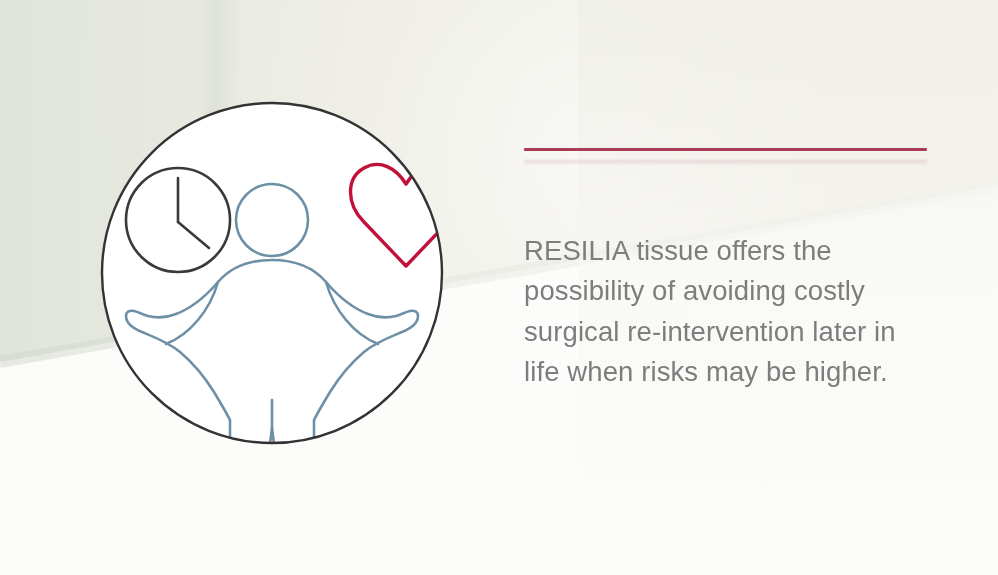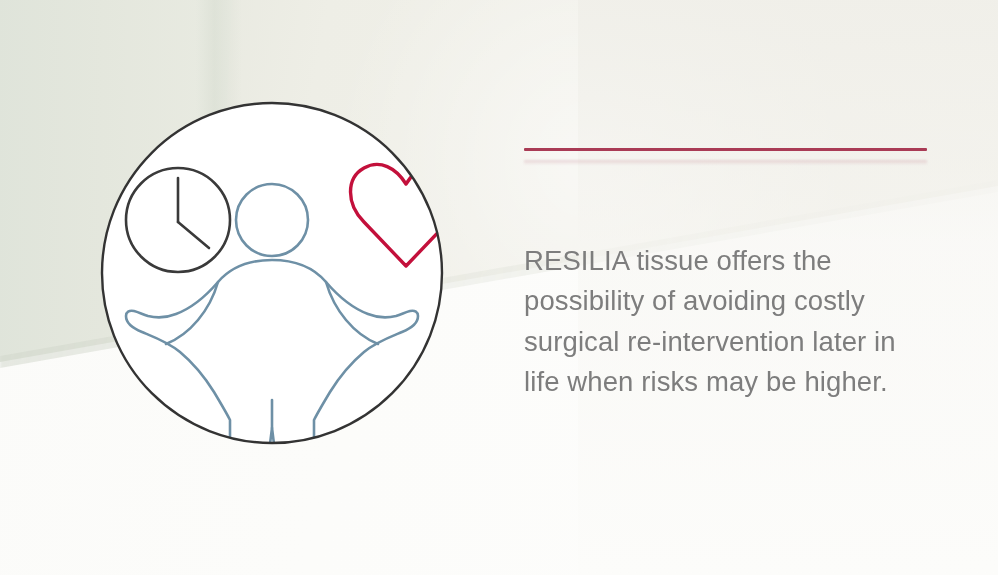--- a/index.html
+++ b/index.html
@@ -95,21 +95,21 @@
     top: 160px;
     width: 403px;
     height: 5px;
     background: linear-gradient(180deg, rgba(169,59,85,.18) 0%, rgba(169,59,85,0) 100%);
     filter: blur(1px);
     pointer-events: none;
   }
   .body-copy {
     position: absolute;
     left: 524px;
-    top: 213px;
+    top: 203px;
     width: 400px;
     color: #7d7d7d;
     font-size: 27.5px;
     line-height: 40.5px;
     font-weight: 400;
     letter-spacing: .1px;
   }
 </style>
 </head>
 <body>

